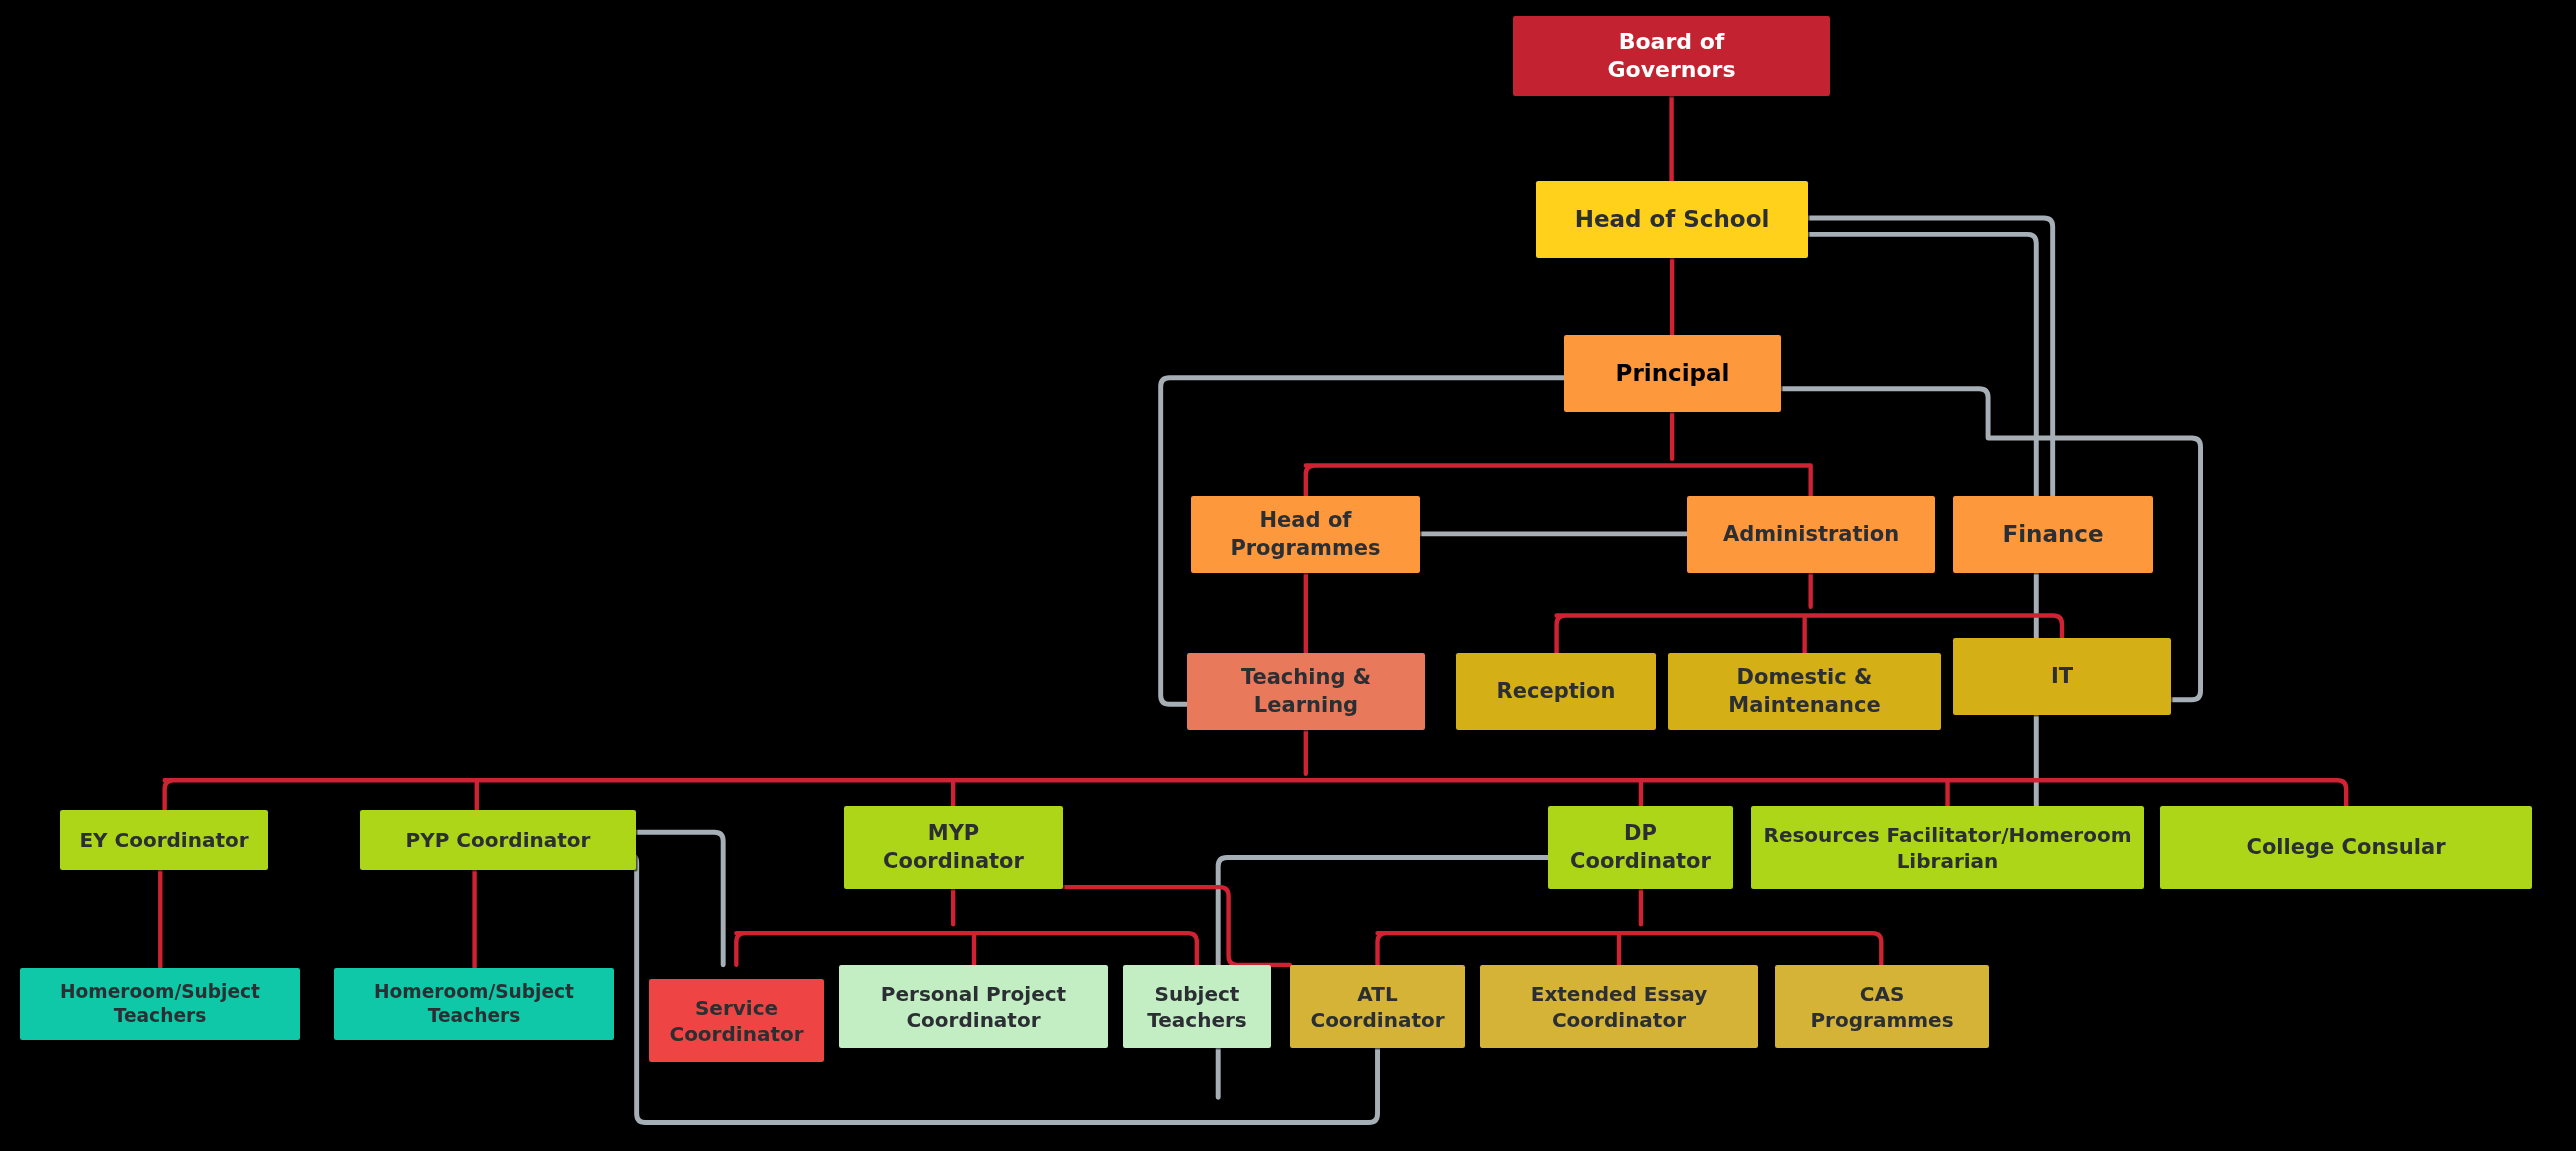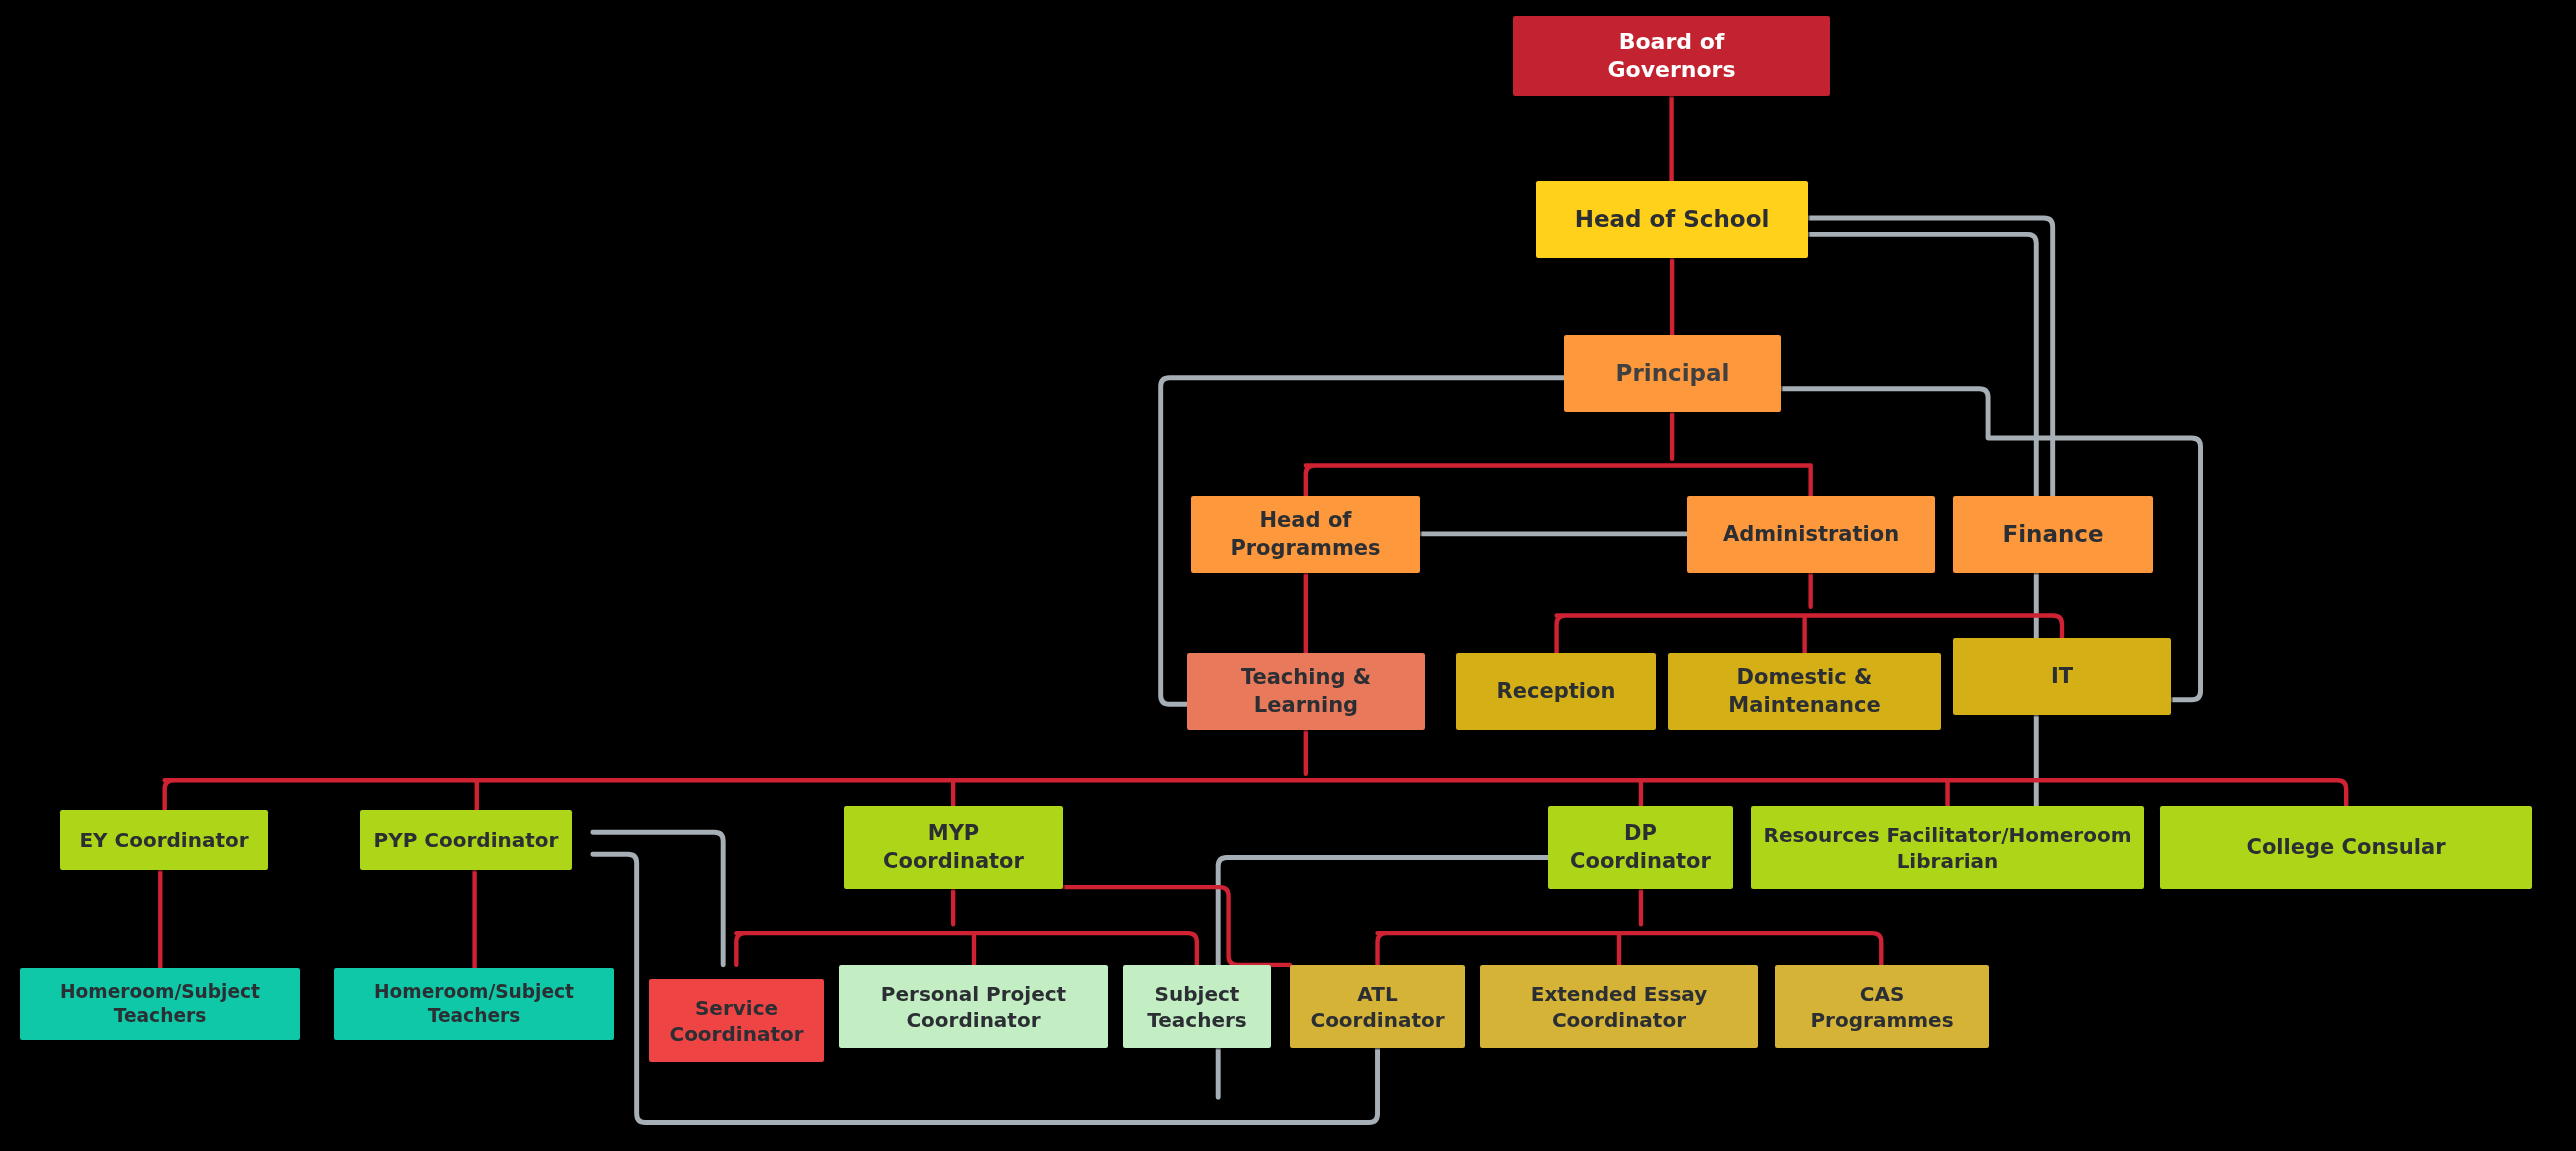--- a/index.html
+++ b/index.html
@@ -95,21 +95,21 @@
   </svg>
 
   <div id="nodes">
       <div class="node" style="left: 1513px; top: 16.4px; width: 317px; height: 80px; background: rgb(195, 34, 48); color: rgb(255, 255, 255); font-size: 22px;">
         <span>Board of
 Governors</span>
       </div>
       <div class="node" style="left: 1536px; top: 181px; width: 272px; height: 77px; background: rgb(255, 209, 26); color: rgb(43, 47, 51); font-size: 23px;">
         <span>Head of School</span>
       </div>
-      <div class="node" style="left: 1564px; top: 335px; width: 217px; height: 77px; background: rgb(253, 152, 60); color: #404040; font-size: 23px;">
+      <div class="node" style="left: 1564px; top: 335px; width: 217px; height: 77px; background: rgb(253, 152, 60); color: #000000; font-size: 23px;">
         <span>Principal</span>
       </div>
       <div class="node" style="left: 1191px; top: 496px; width: 229px; height: 77px; background: rgb(253, 152, 60); color: rgb(43, 47, 51); font-size: 21px;">
         <span>Head of
 Programmes</span>
       </div>
       <div class="node" style="left: 1687px; top: 496px; width: 248px; height: 77px; background: rgb(253, 152, 60); color: rgb(43, 47, 51); font-size: 21px;">
         <span>Administration</span>
       </div>
       <div class="node" style="left: 1953px; top: 496px; width: 200px; height: 77px; background: rgb(253, 152, 60); color: rgb(43, 47, 51); font-size: 23px;">
@@ -125,21 +125,21 @@
       <div class="node" style="left: 1668px; top: 653px; width: 273px; height: 77px; background: rgb(212, 175, 22); color: rgb(43, 47, 51); font-size: 21px;">
         <span>Domestic &amp;
 Maintenance</span>
       </div>
       <div class="node" style="left: 1953px; top: 638px; width: 218px; height: 77px; background: rgb(212, 175, 22); color: rgb(43, 47, 51); font-size: 21px;">
         <span>IT</span>
       </div>
       <div class="node" style="left: 60px; top: 810px; width: 208px; height: 60px; background: rgb(174, 214, 24); color: rgb(43, 47, 51); font-size: 20px;">
         <span>EY Coordinator</span>
       </div>
-      <div class="node" style="left: 360px; top: 810px; width: 212px; height: 60px; background: rgb(174, 214, 24); color: rgb(43, 47, 51); font-size: 20px;">
+      <div class="node" style="left: 360px; top: 810px; width: 276px; height: 60px; background: rgb(174, 214, 24); color: rgb(43, 47, 51); font-size: 20px;">
         <span>PYP Coordinator</span>
       </div>
       <div class="node" style="left: 844px; top: 806px; width: 219px; height: 83px; background: rgb(174, 214, 24); color: rgb(43, 47, 51); font-size: 21px;">
         <span>MYP
 Coordinator</span>
       </div>
       <div class="node" style="left: 1548px; top: 806px; width: 185px; height: 83px; background: rgb(174, 214, 24); color: rgb(43, 47, 51); font-size: 21px;">
         <span>DP
 Coordinator</span>
       </div>

